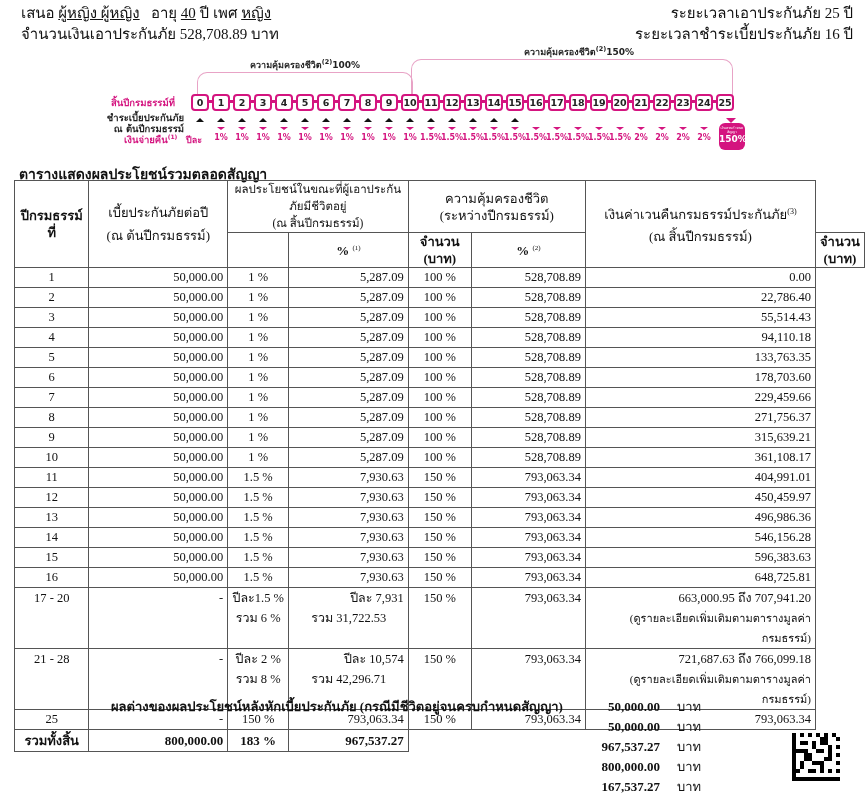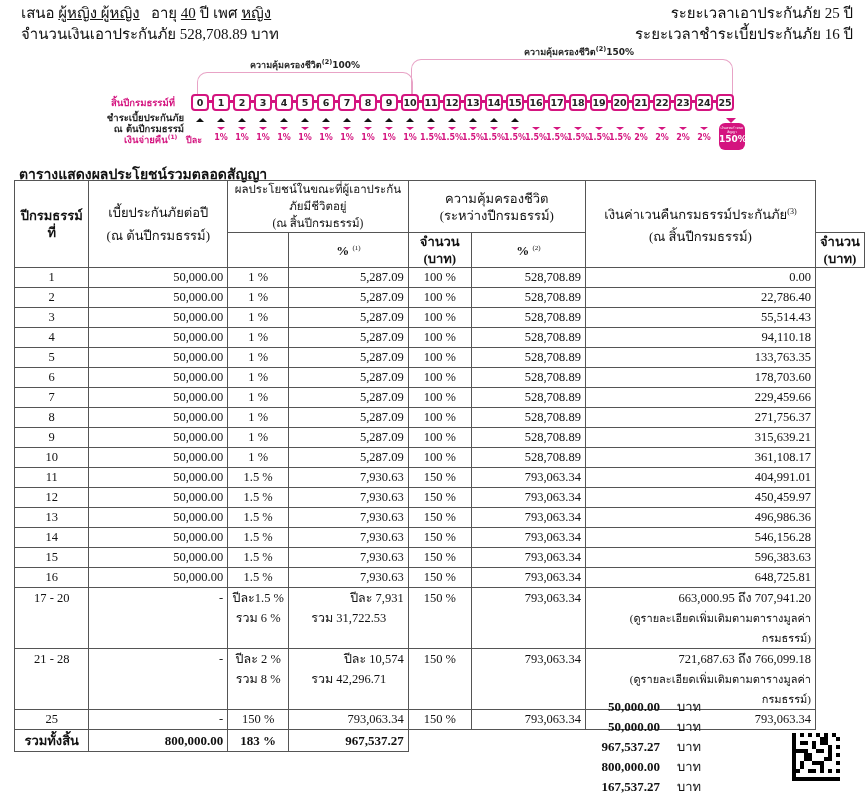--- a/index.html
+++ b/index.html
@@ -441,20 +441,21 @@
         <td class="c">รวมทั้งสิ้น</td>
         <td class="r">800,000.00</td>
         <td class="c">183 %</td>
         <td class="r">967,537.27</td>
         <td class="empty" colspan="3"></td>
       </tr>
     </tbody>
 </table>
 
 <div class="sum" style="left:111px;top:697px;" id="sum-labels">
+    <div class="sum-row">ผลต่างของผลประโยชน์หลังหักเบี้ยประกันภัย (กรณีมีชีวิตอยู่จนครบกำหนดสัญญา)</div>
   </div>
 <div class="sum" style="left:560px;top:697px;width:100px;text-align:right;" id="sum-values">
     <div class="sum-row">50,000.00</div>
     <div class="sum-row">50,000.00</div>
     <div class="sum-row">967,537.27</div>
     <div class="sum-row">800,000.00</div>
     <div class="sum-row">167,537.27</div>
   </div>
 <div class="sum" style="left:677px;top:697px;font-weight:normal;" id="sum-units">
     <div class="sum-row">บาท</div>

